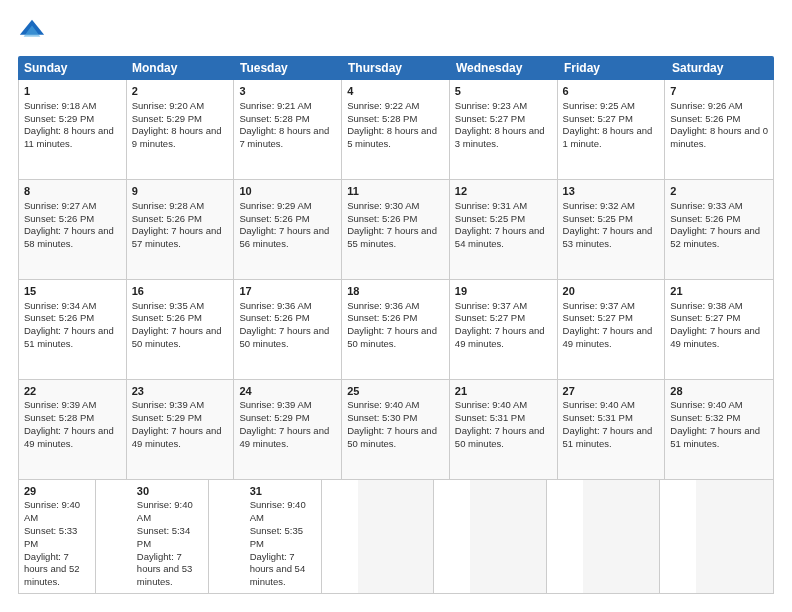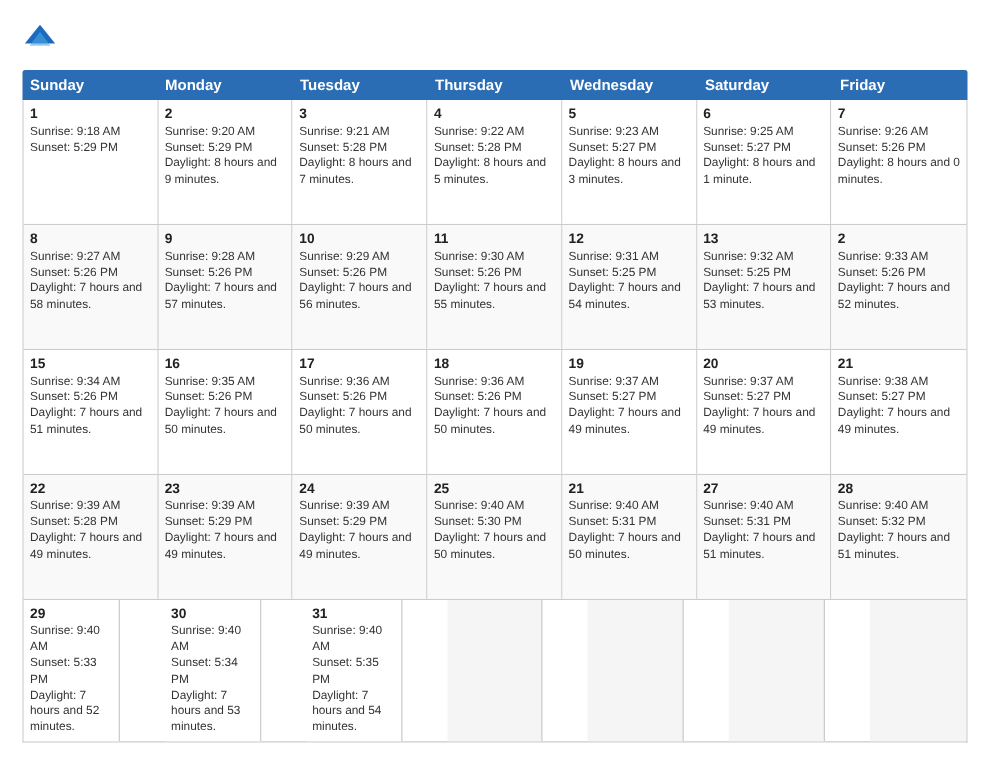--- a/index.html
+++ b/index.html
@@ -142,26 +142,26 @@
     </div>
   </div>
 
   <div class="calendar">
     <div class="cal-header-row">
     <div class="cal-header-cell">Sunday</div>
         <div class="cal-header-cell">Monday</div>
         <div class="cal-header-cell">Tuesday</div>
         <div class="cal-header-cell">Thursday</div>
         <div class="cal-header-cell">Wednesday</div>
+        <div class="cal-header-cell">Friday</div>
         <div class="cal-header-cell">Saturday</div>
-        <div class="cal-header-cell">Friday</div>
       </div>
     <div class="cal-body">
     <div class="cal-week">
-          <div class="cal-cell"><span class="day-num">1</span><span>Sunrise: 9:18 AM</span><br><span>Sunset: 5:29 PM</span><br></div>
+          <div class="cal-cell"><span class="day-num">1</span><span>Sunrise: 9:18 AM</span><br><span>Sunset: 5:29 PM</span><br><span>Daylight: 8 hours and 11 minutes.</span></div>
           <div class="cal-cell"><span class="day-num">2</span><span>Sunrise: 9:20 AM</span><br><span>Sunset: 5:29 PM</span><br><span>Daylight: 8 hours and 9 minutes.</span></div>
           <div class="cal-cell"><span class="day-num">3</span><span>Sunrise: 9:21 AM</span><br><span>Sunset: 5:28 PM</span><br><span>Daylight: 8 hours and 7 minutes.</span></div>
           <div class="cal-cell"><span class="day-num">4</span><span>Sunrise: 9:22 AM</span><br><span>Sunset: 5:28 PM</span><br><span>Daylight: 8 hours and 5 minutes.</span></div>
           <div class="cal-cell"><span class="day-num">5</span><span>Sunrise: 9:23 AM</span><br><span>Sunset: 5:27 PM</span><br><span>Daylight: 8 hours and 3 minutes.</span></div>
           <div class="cal-cell"><span class="day-num">6</span><span>Sunrise: 9:25 AM</span><br><span>Sunset: 5:27 PM</span><br><span>Daylight: 8 hours and 1 minute.</span></div>
           <div class="cal-cell"><span class="day-num">7</span><span>Sunrise: 9:26 AM</span><br><span>Sunset: 5:26 PM</span><br><span>Daylight: 8 hours and 0 minutes.</span></div>
         </div>
         <div class="cal-week">
           <div class="cal-cell alt"><span class="day-num">8</span><span>Sunrise: 9:27 AM</span><br><span>Sunset: 5:26 PM</span><br><span>Daylight: 7 hours and 58 minutes.</span></div>
           <div class="cal-cell alt"><span class="day-num">9</span><span>Sunrise: 9:28 AM</span><br><span>Sunset: 5:26 PM</span><br><span>Daylight: 7 hours and 57 minutes.</span></div>

